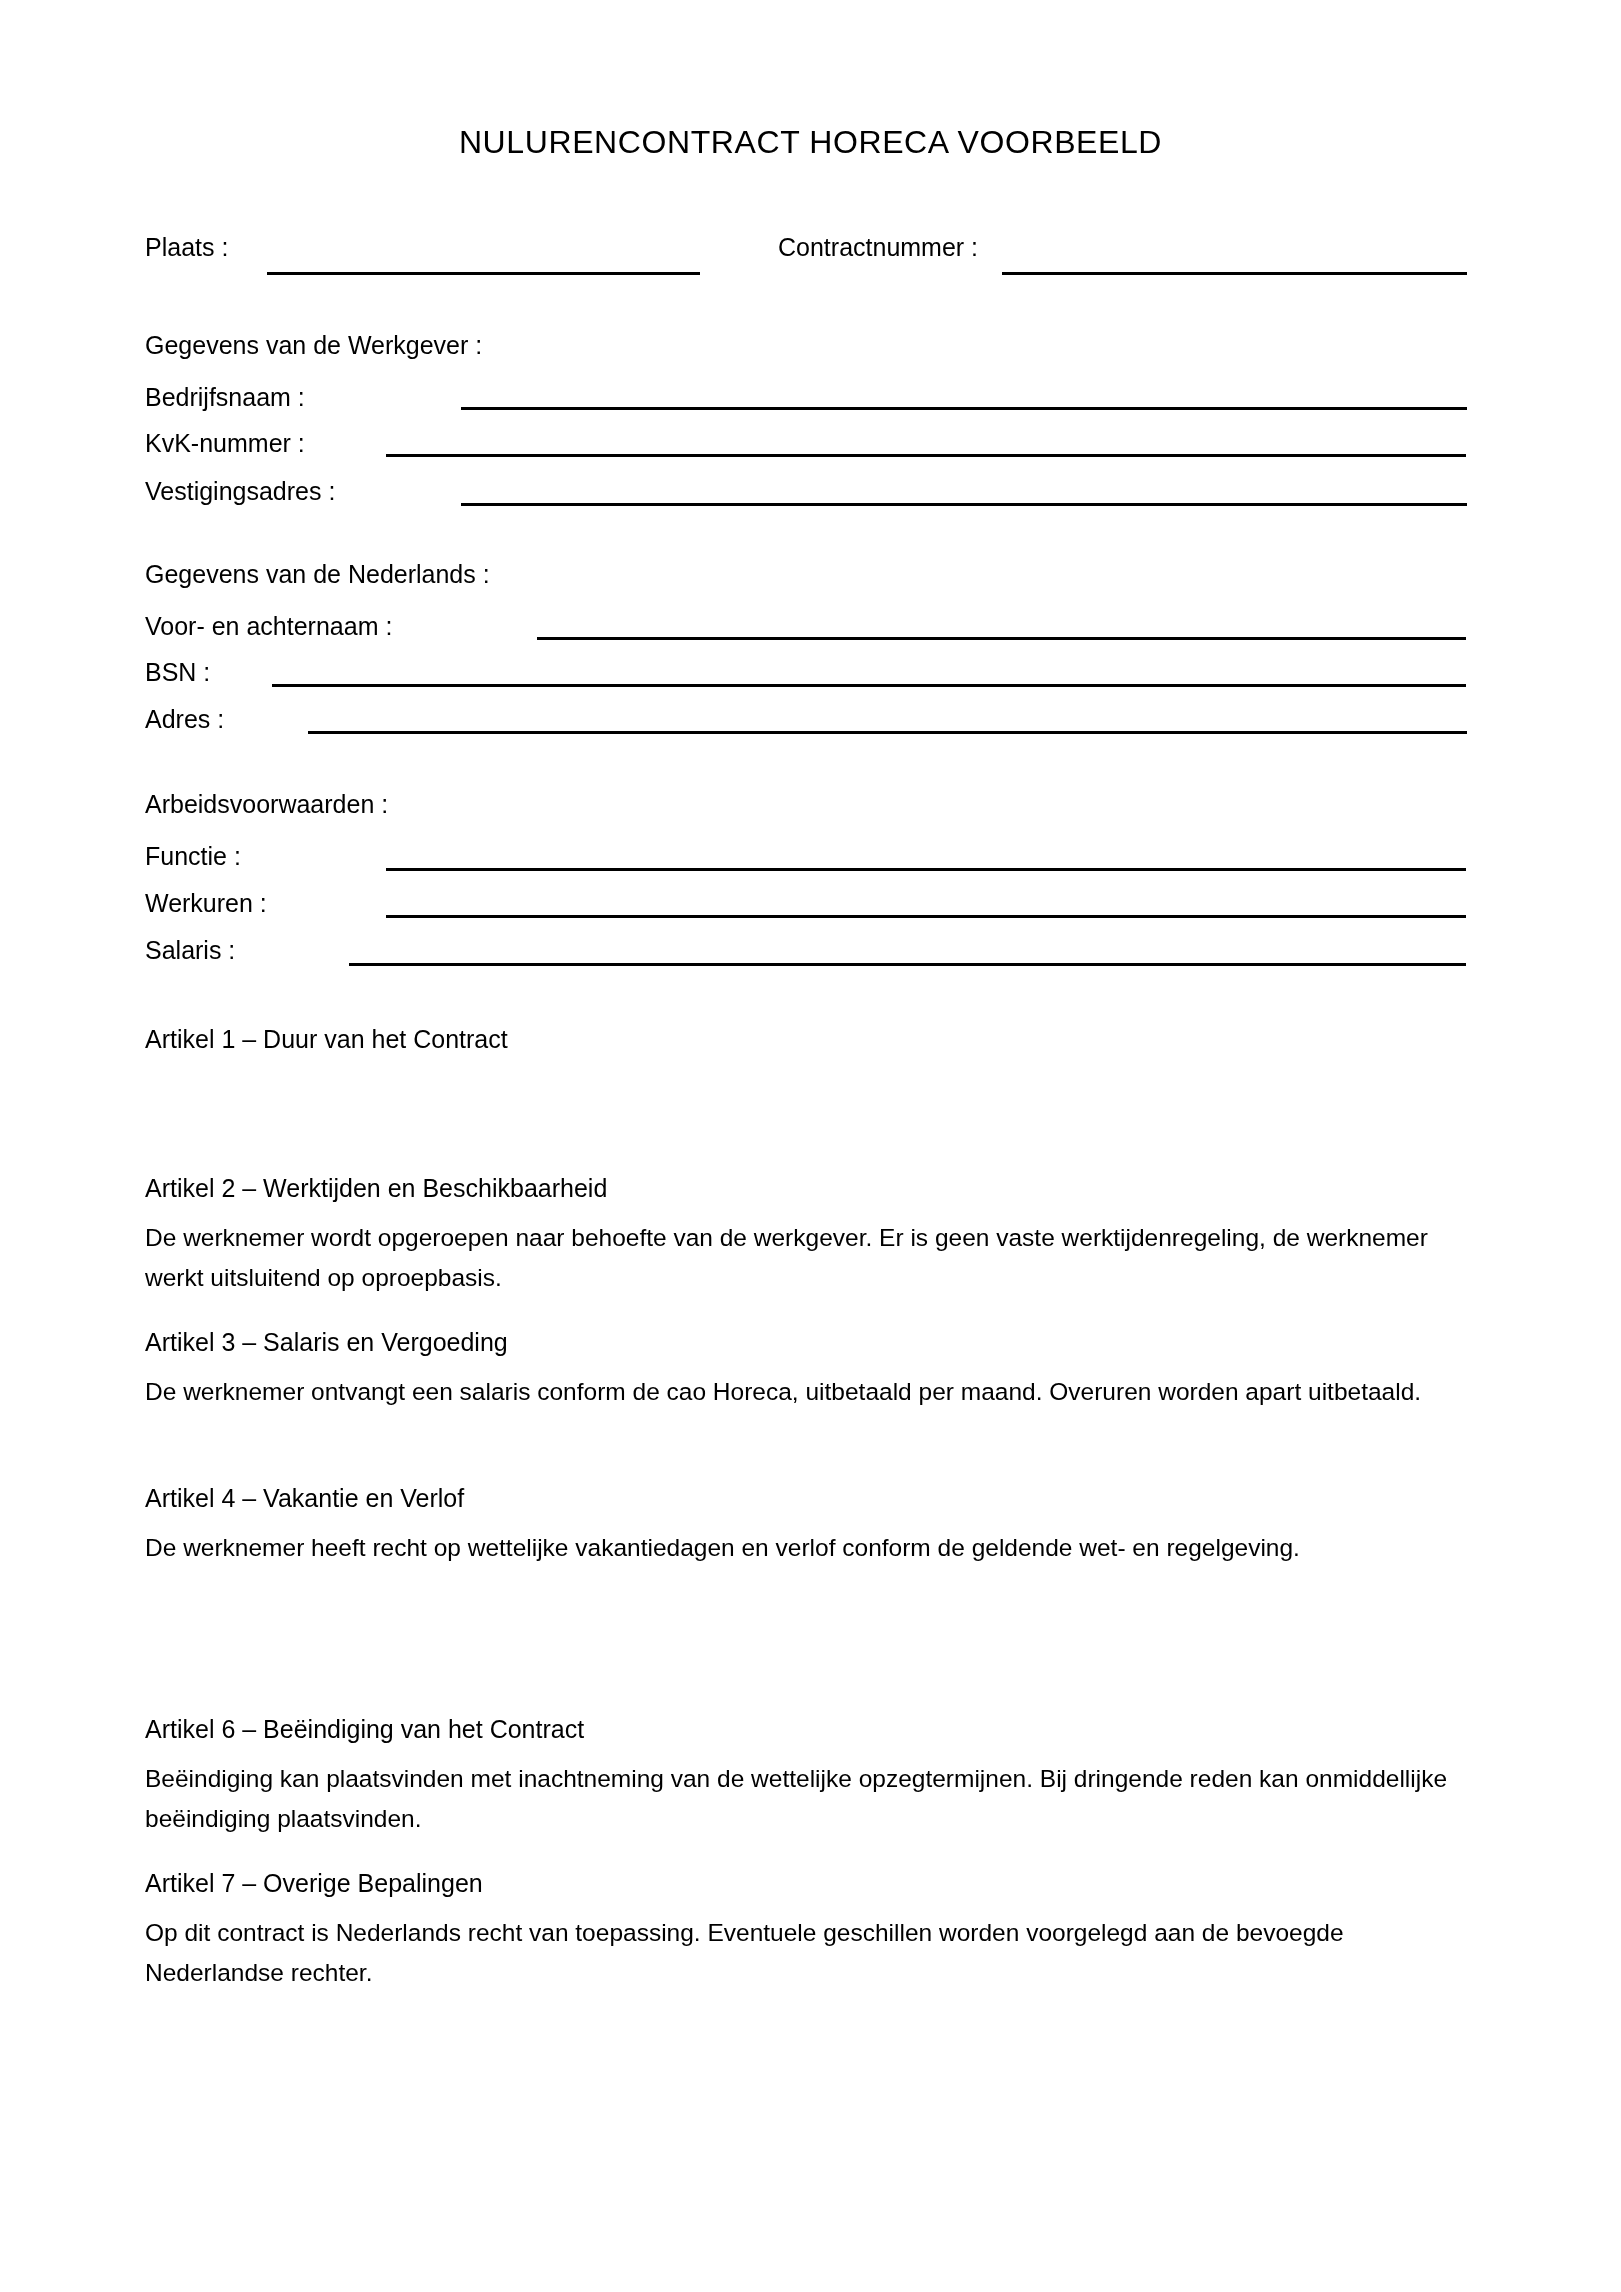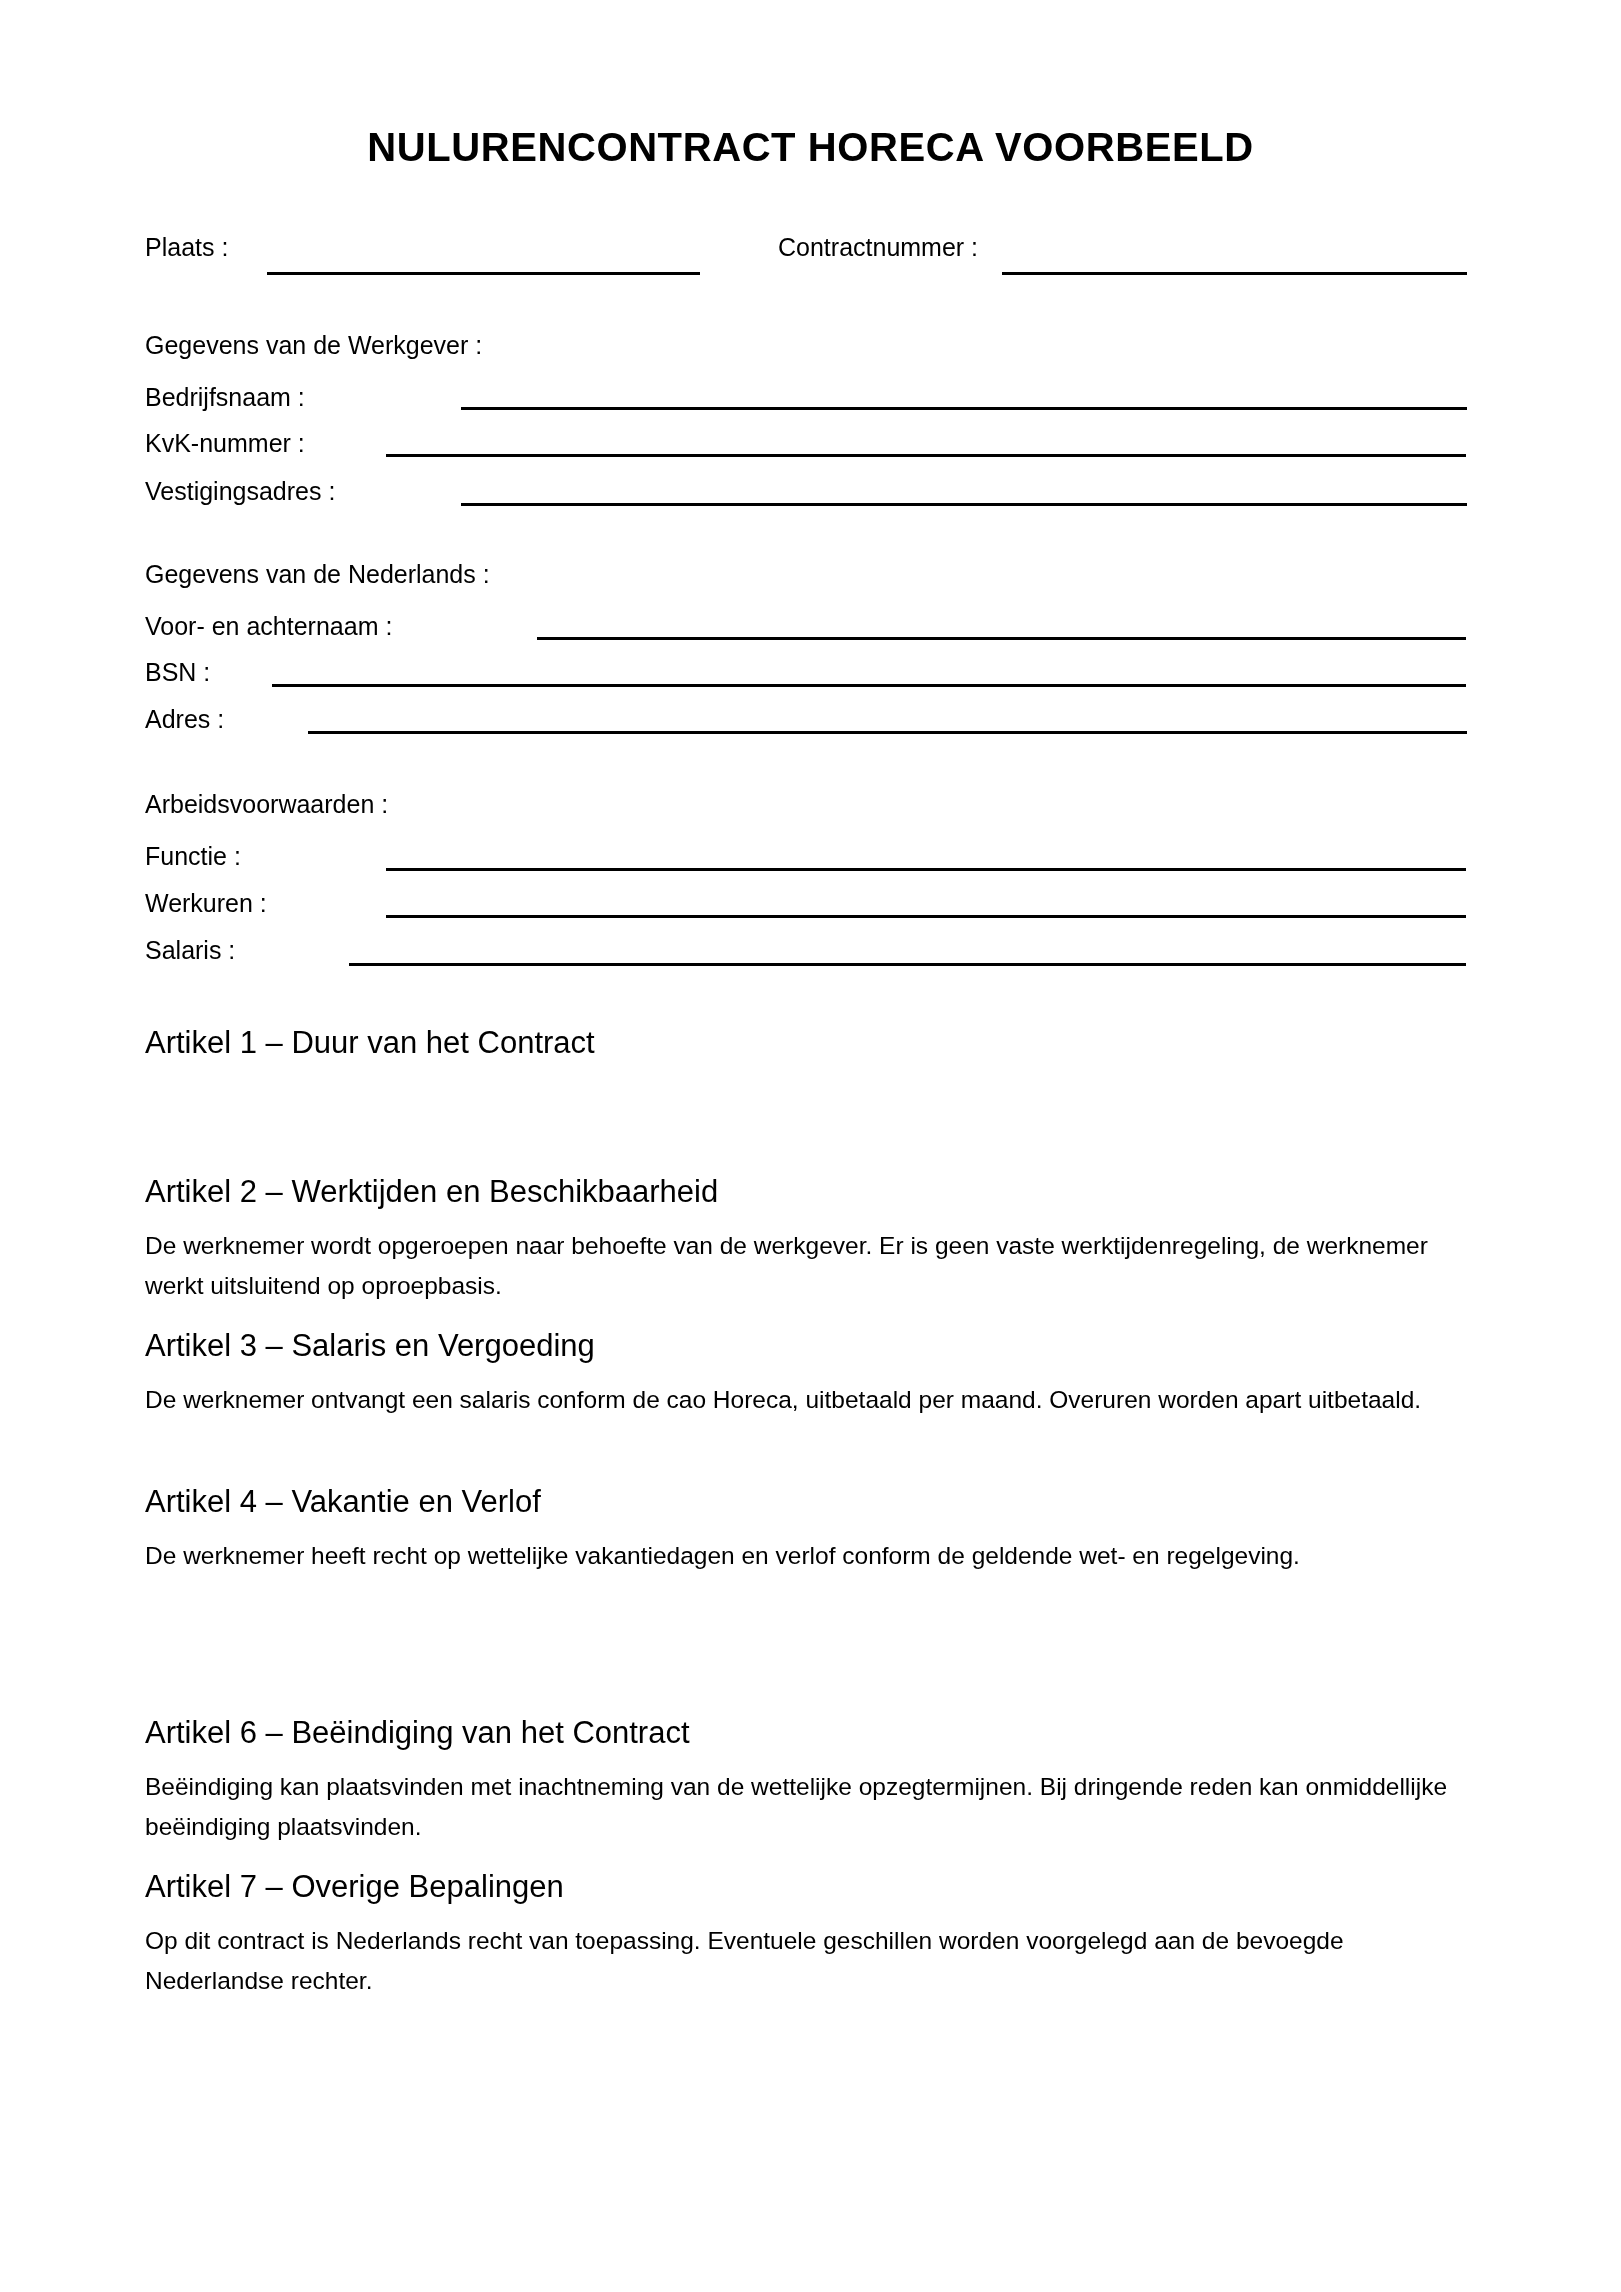--- a/index.html
+++ b/index.html
@@ -23,23 +23,23 @@
     box-sizing: border-box;
   }
 
   
   .doc-title {
     position: absolute;
     left: 0;
     right: 0;
     top: 123px;
     text-align: center;
-    font-size: 40px;
+    font-size: 32px;
     letter-spacing: 0.6px;
-    font-weight: 700;
+    font-weight: 400;
     line-height: 1.2;
   }
 
   
   .field-row {
     position: absolute;
     left: 145px;
     height: 45px;
     font-size: 25px;
     line-height: 45px;
@@ -65,21 +65,21 @@
     white-space: nowrap;
   }
 
   
   .article {
     position: absolute;
     left: 145px;
     width: 1325px;
   }
   .article-title {
-    font-size: 31px;
+    font-size: 25px;
     line-height: 1.3;
     margin: 0 0 13.7px 0;
     white-space: nowrap;
   }
   .article-body {
     font-size: 24.5px;
     line-height: 1.62;
     margin: 0;
     text-align: left;
   }

